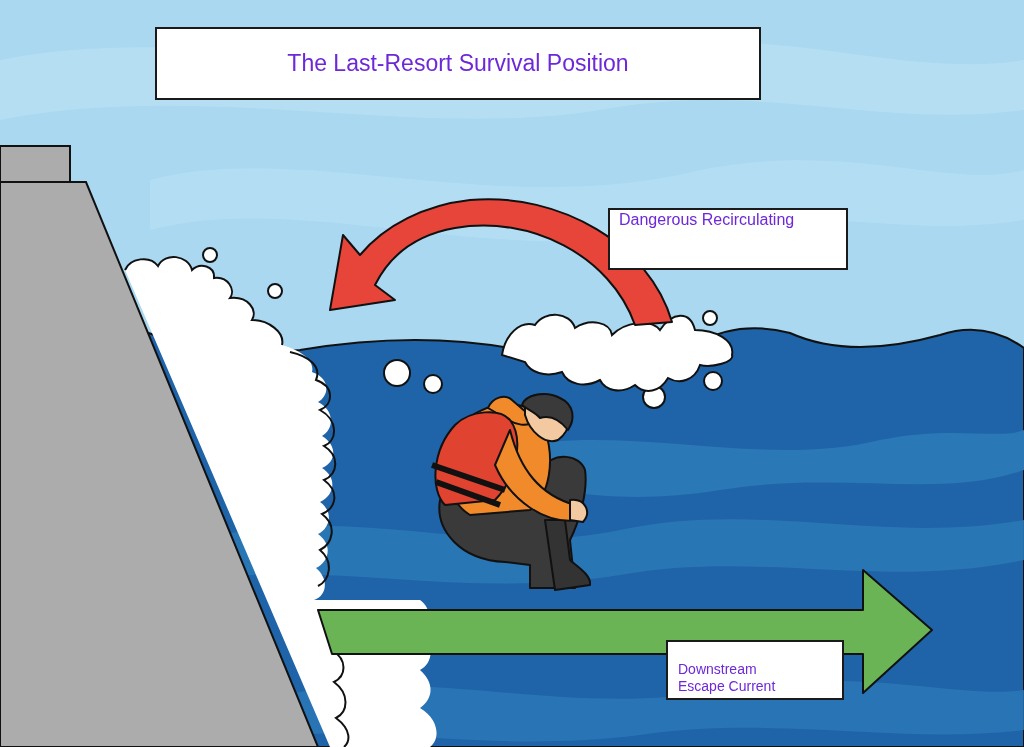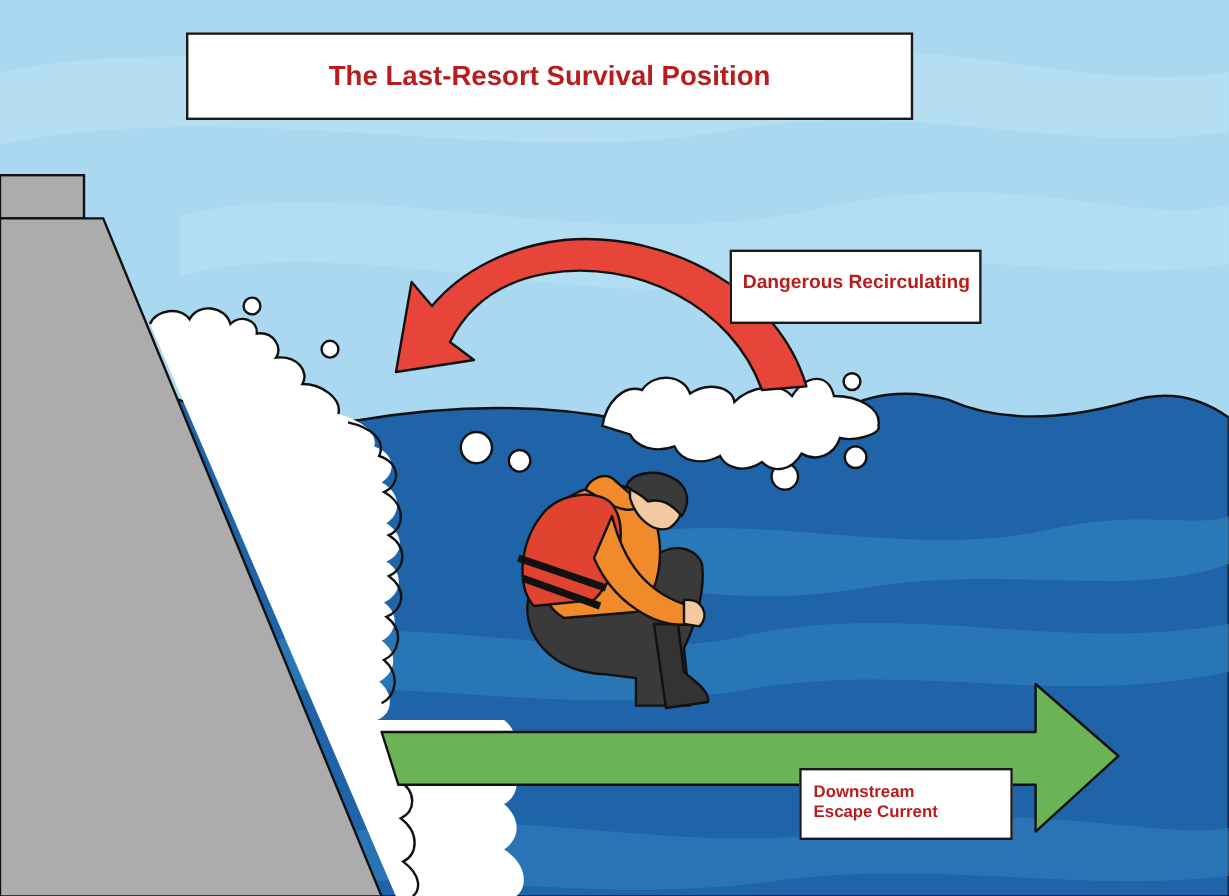--- a/index.html
+++ b/index.html
@@ -1,22 +1,22 @@
 <!DOCTYPE html>
 <html><head>
 <meta charset="utf-8">
 <style>
   html,body{margin:0;padding:0;}
   body{width:1024px;height:747px;overflow:hidden;background:#a9d8f0;font-family:"Liberation Sans","DejaVu Sans",sans-serif;}
   .stage{position:relative;width:1024px;height:747px;}
   svg.scene{position:absolute;left:0;top:0;}
-  .label-box{position:absolute;background:#fff;border:2px solid #1a1a1a;box-sizing:border-box;color:#b91c1c;font-weight:bold;}
+  .label-box{position:absolute;background:#fff;border:2px solid #1a1a1a;box-sizing:border-box;color:#6d28d9;font-weight:normal;}
   .title-box{left:155px;top:27px;width:606px;height:73px;display:flex;align-items:center;justify-content:center;font-size:23px;}
-  .recirc-box{left:608px;top:208px;width:210px;height:62px;font-size:16px;line-height:20px;padding:16px 0 0 9px;}
-  .escape-box{left:666px;top:640px;width:178px;height:60px;font-size:14px;line-height:17px;padding:9px 0 0 10px;}
+  .recirc-box{left:608px;top:208px;width:240px;height:62px;font-size:16px;line-height:20px;padding:0 0 0 9px;}
+  .escape-box{left:666px;top:640px;width:178px;height:60px;font-size:14px;line-height:17px;padding:19px 0 0 10px;}
   .line{display:block;white-space:pre;}
 </style>
 </head>
 <body>
 
 <div class="stage">
   <svg class="scene" width="1024" height="747" viewBox="0 0 1024 747">
 
     <rect x="0" y="0" width="1024" height="747" fill="#a9d8f0"></rect>
     <path d="M0,60 C200,20 400,90 600,50 C780,20 900,80 1024,60 L1024,110 C880,130 760,80 600,110 C420,140 200,80 0,120Z" fill="#b8e0f3" opacity="0.8"></path>

